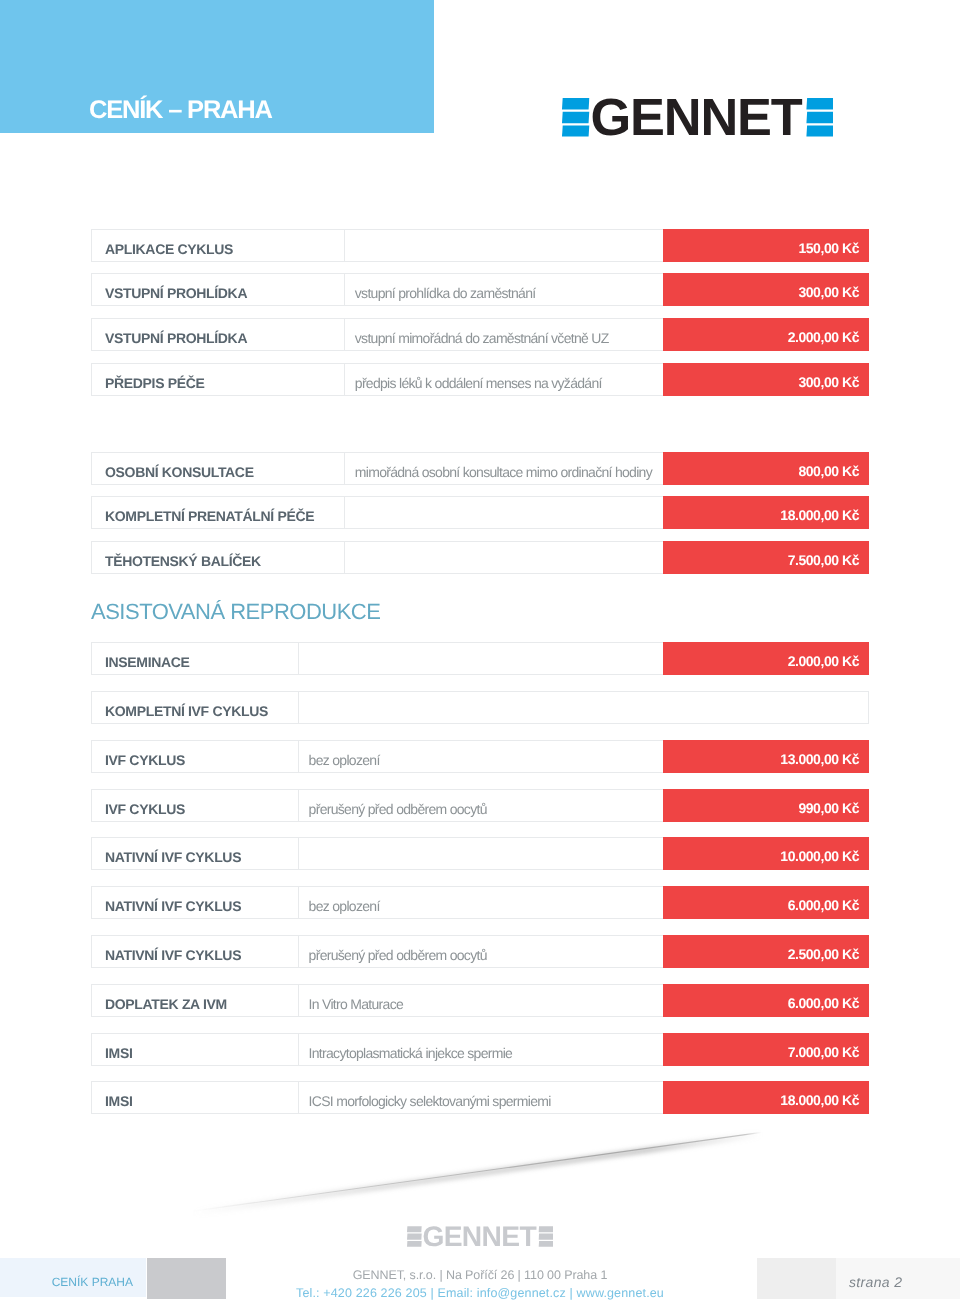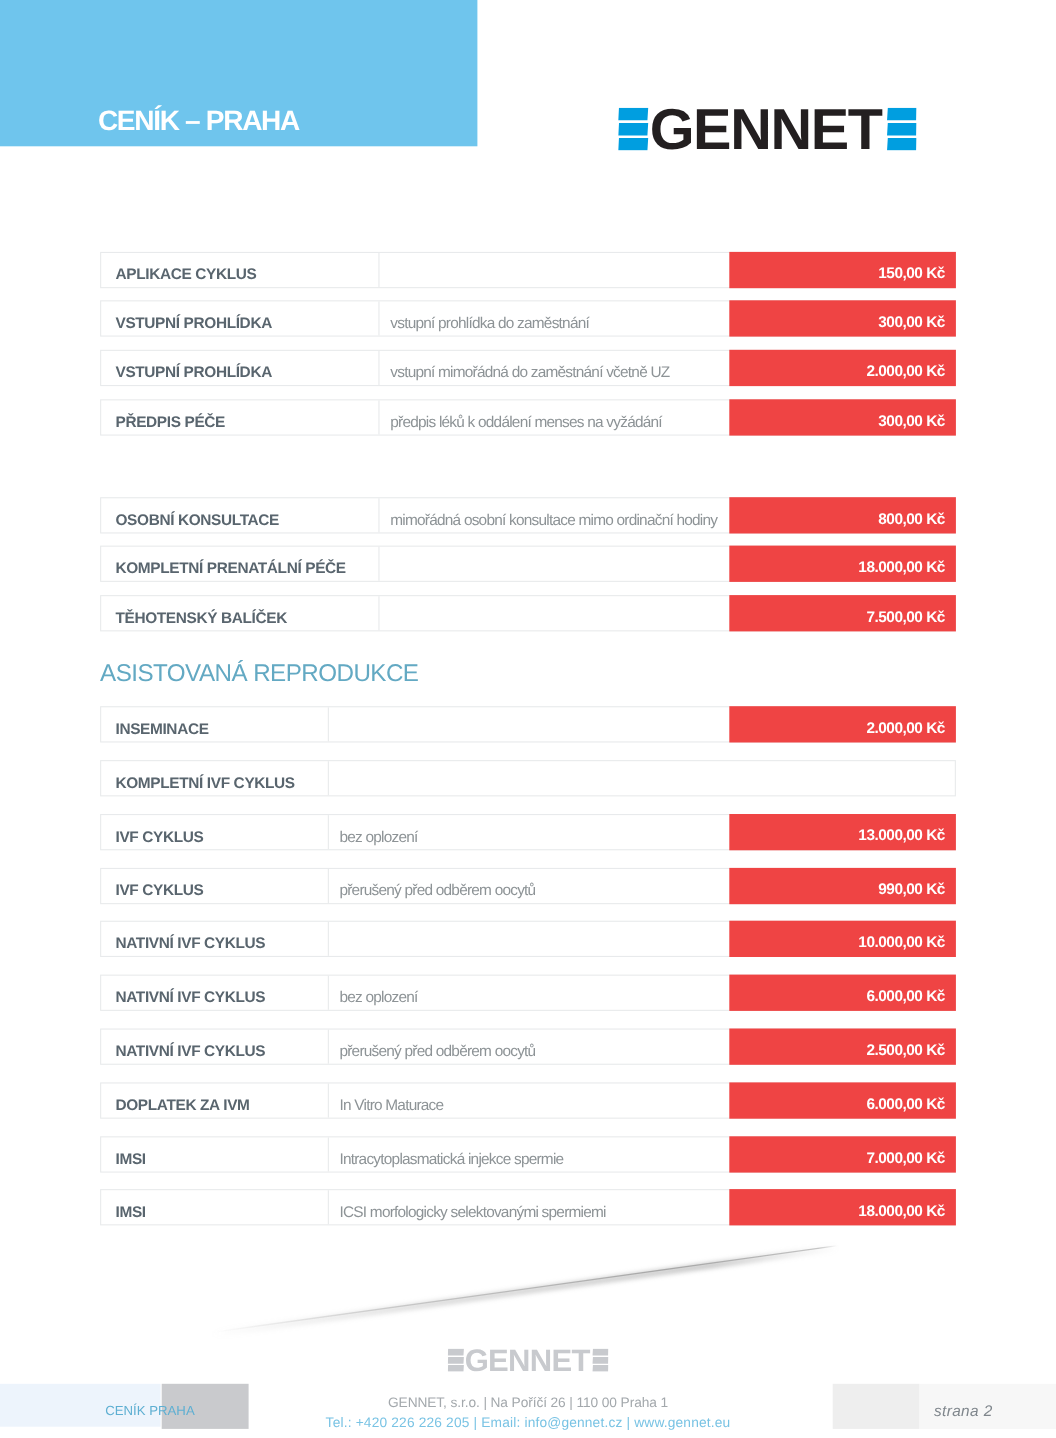--- a/index.html
+++ b/index.html
@@ -28,21 +28,21 @@
 
   .section-heading{position:absolute;left:91px;top:601px;font-size:22px;
        letter-spacing:-0.5px;color:#63a9c3;line-height:1;white-space:nowrap;}
 
   .diagonal{position:absolute;left:0;top:1110px;width:960px;height:120px;}
   .footer-logo{position:absolute;left:407px;top:1226px;width:146px;height:21px;}
   .footer-band{position:absolute;left:0;top:0;width:960px;height:1307px;}
   .tag-band{position:absolute;left:0;top:1258px;width:146px;height:39px;background:#edf4fc;}
   .tag-gray{position:absolute;left:147px;top:1258px;width:79px;height:41px;background:#c9cacd;}
   .tag-text{position:absolute;left:0;top:1263px;width:133px;height:39px;line-height:39px;text-align:right;
-       color:#5eafd2;font-size:12px;padding-left:44px;}
+       color:#5eafd2;font-size:12px;}
   .page-band{position:absolute;left:757px;top:1258px;width:79px;height:41px;background:#eeeeee;}
   .page-band2{position:absolute;left:836px;top:1258px;width:124px;height:41px;background:#f7f7f7;}
   .page-text{position:absolute;left:849px;top:1263px;height:39px;line-height:39px;color:#7f868c;font-size:14px;letter-spacing:0.35px;font-style:italic;}
   .foot-l1{position:absolute;left:0;top:1269px;width:960px;text-align:center;font-size:12.5px;
        letter-spacing:-0.1px;color:#a3a8ac;line-height:13px;}
   .foot-l2{position:absolute;left:0;top:1287px;width:960px;text-align:center;font-size:12.5px;
        letter-spacing:0.15px;color:#79c3e4;line-height:13px;}
 </style>
 </head>
 <body>

